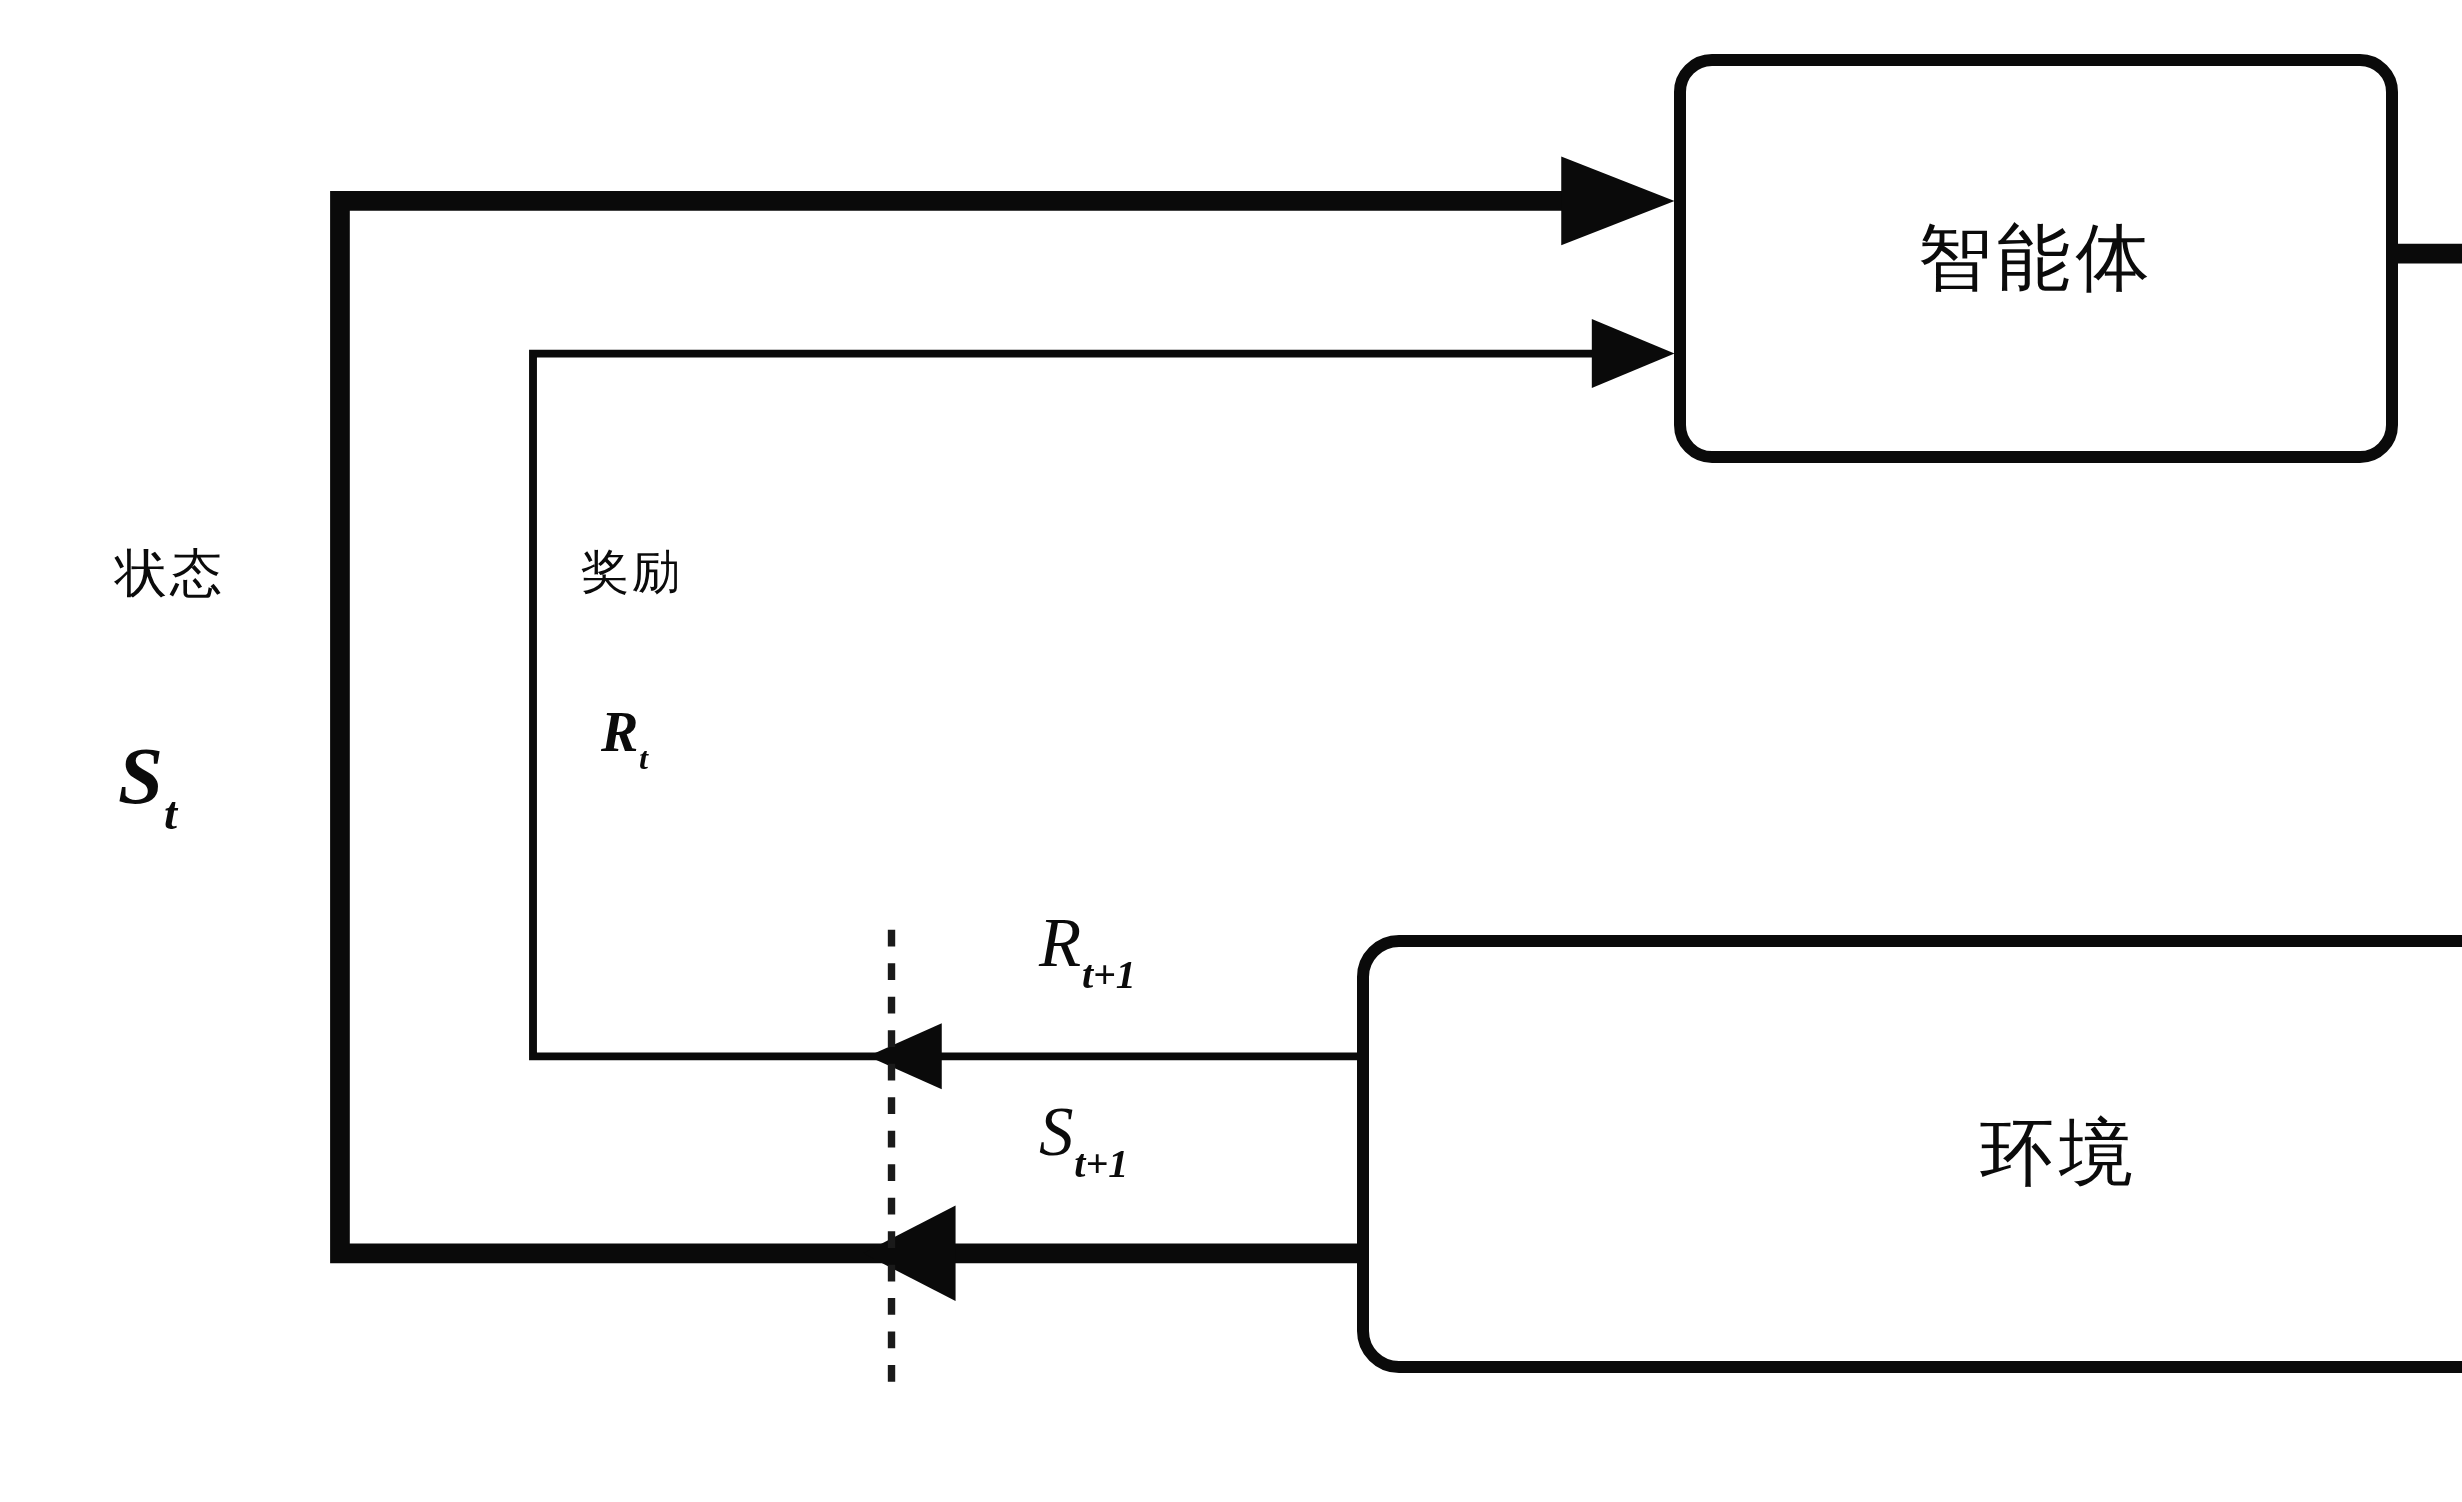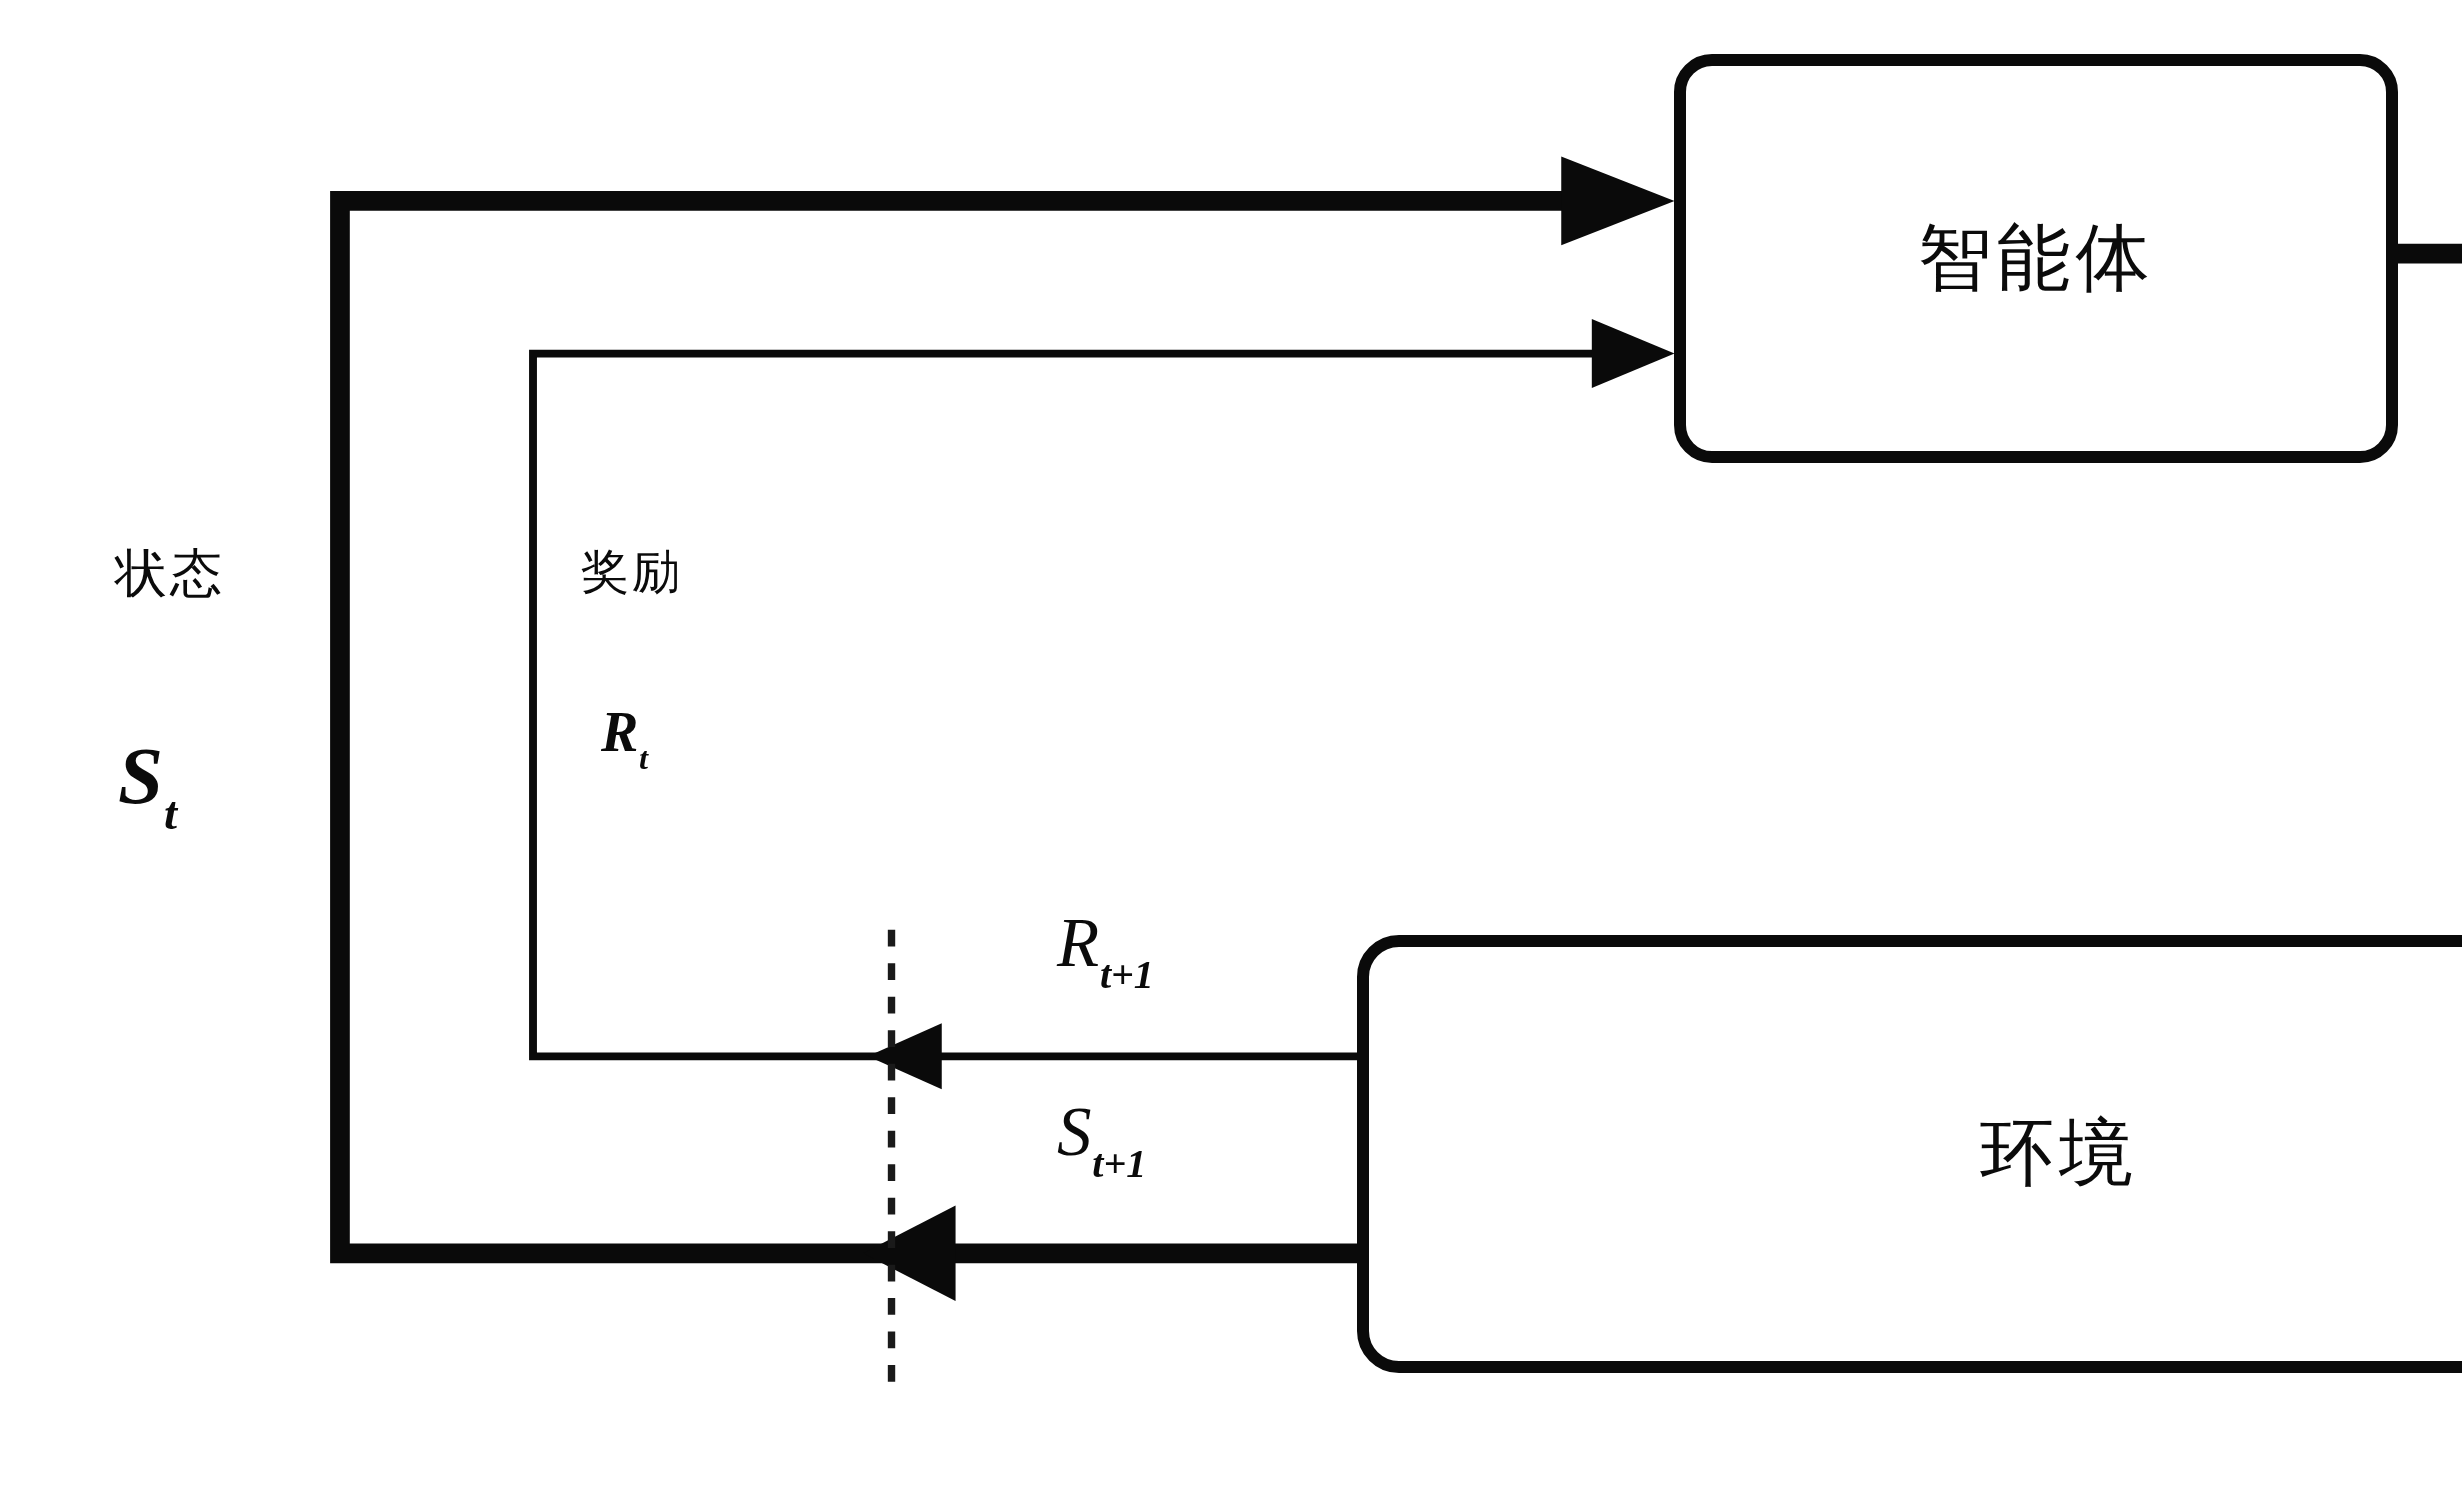--- a/index.html
+++ b/index.html
@@ -44,21 +44,20 @@
     font-weight: 700;
     vertical-align: sub;
     position: relative;
     top: 0.18em;
     left: 0.02em;
   }
   .math-light {
     font-family: "Liberation Serif", "DejaVu Serif", serif;
     font-style: italic;
     font-weight: 400;
-    margin-left: 18px;
   }
 
   
   .box-label {
     position: absolute;
     display: flex;
     align-items: center;
     justify-content: center;
     color: #0b0b0b;
     user-select: none;

